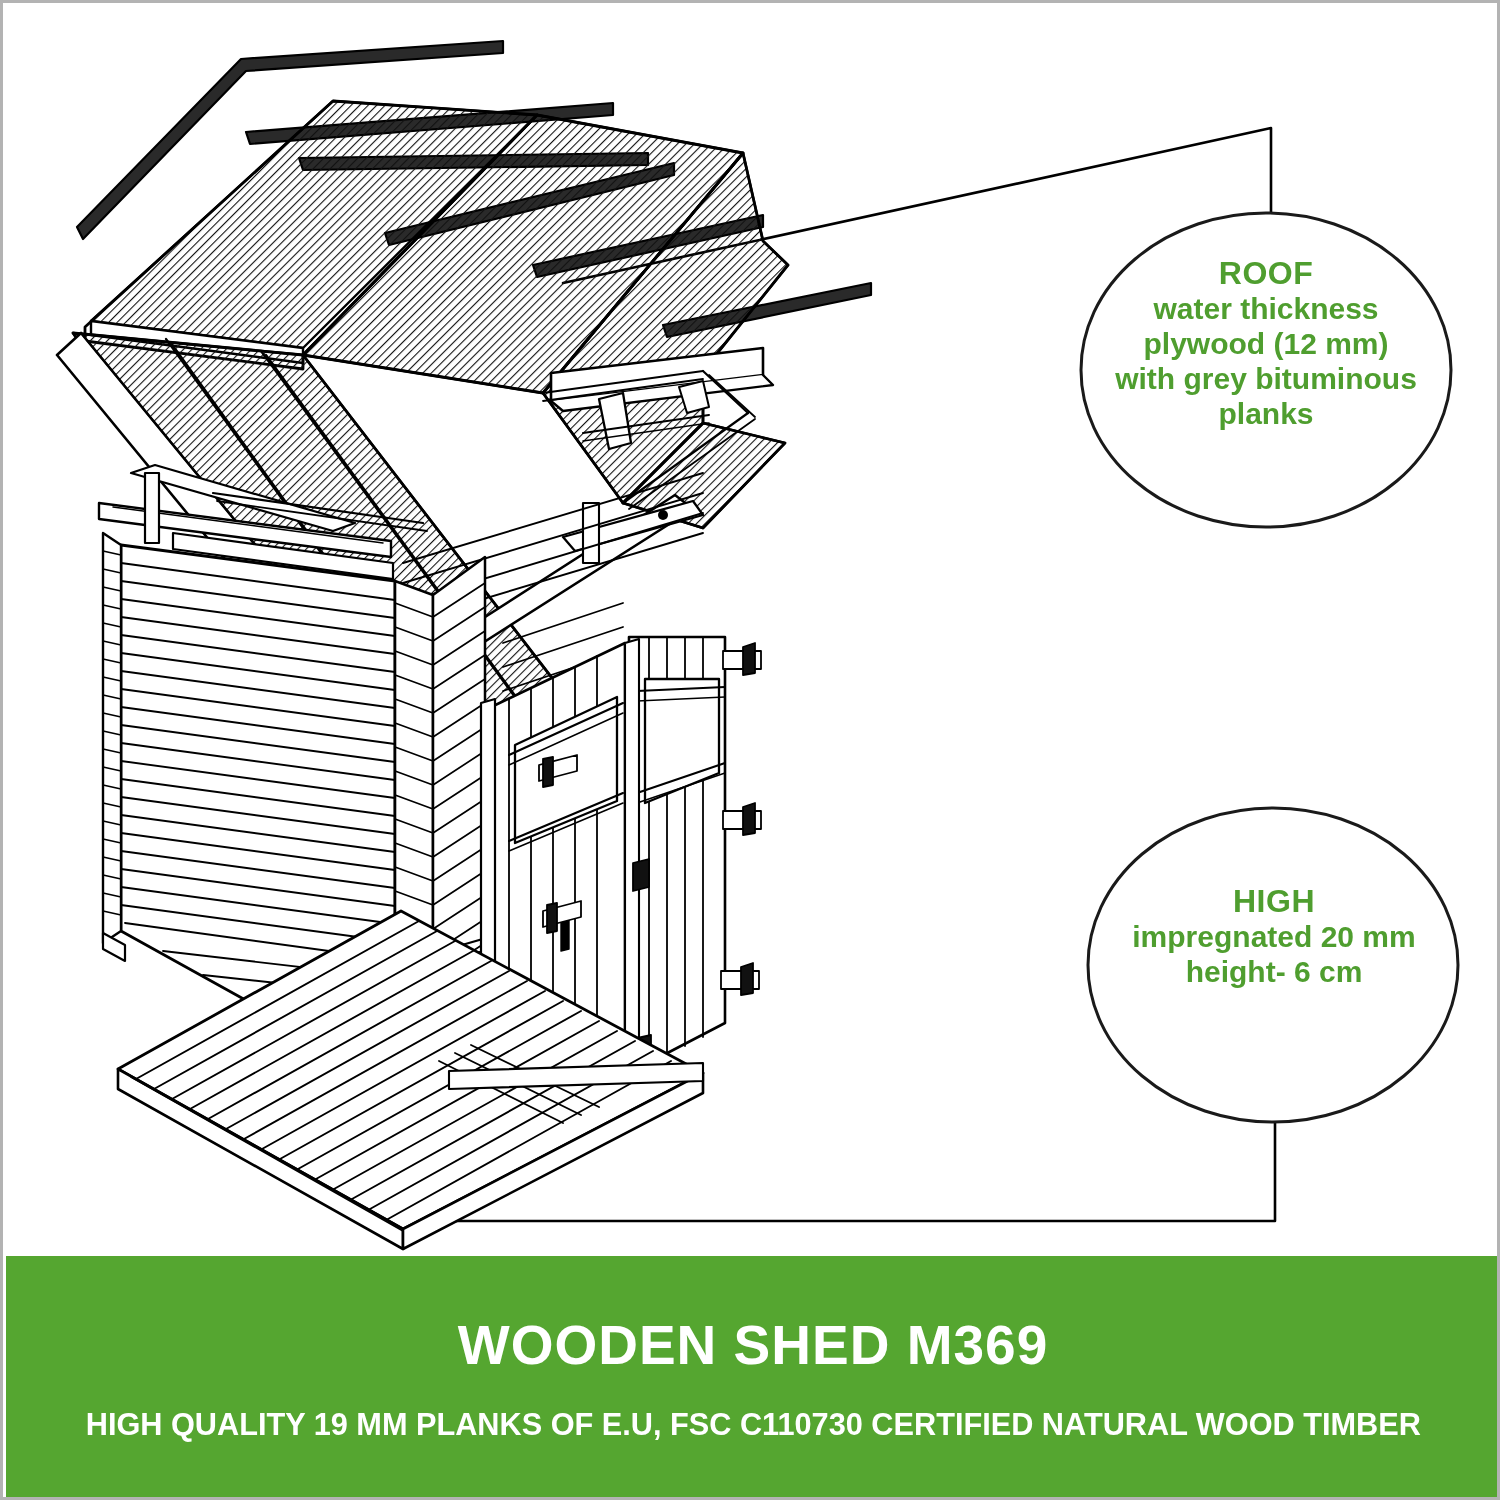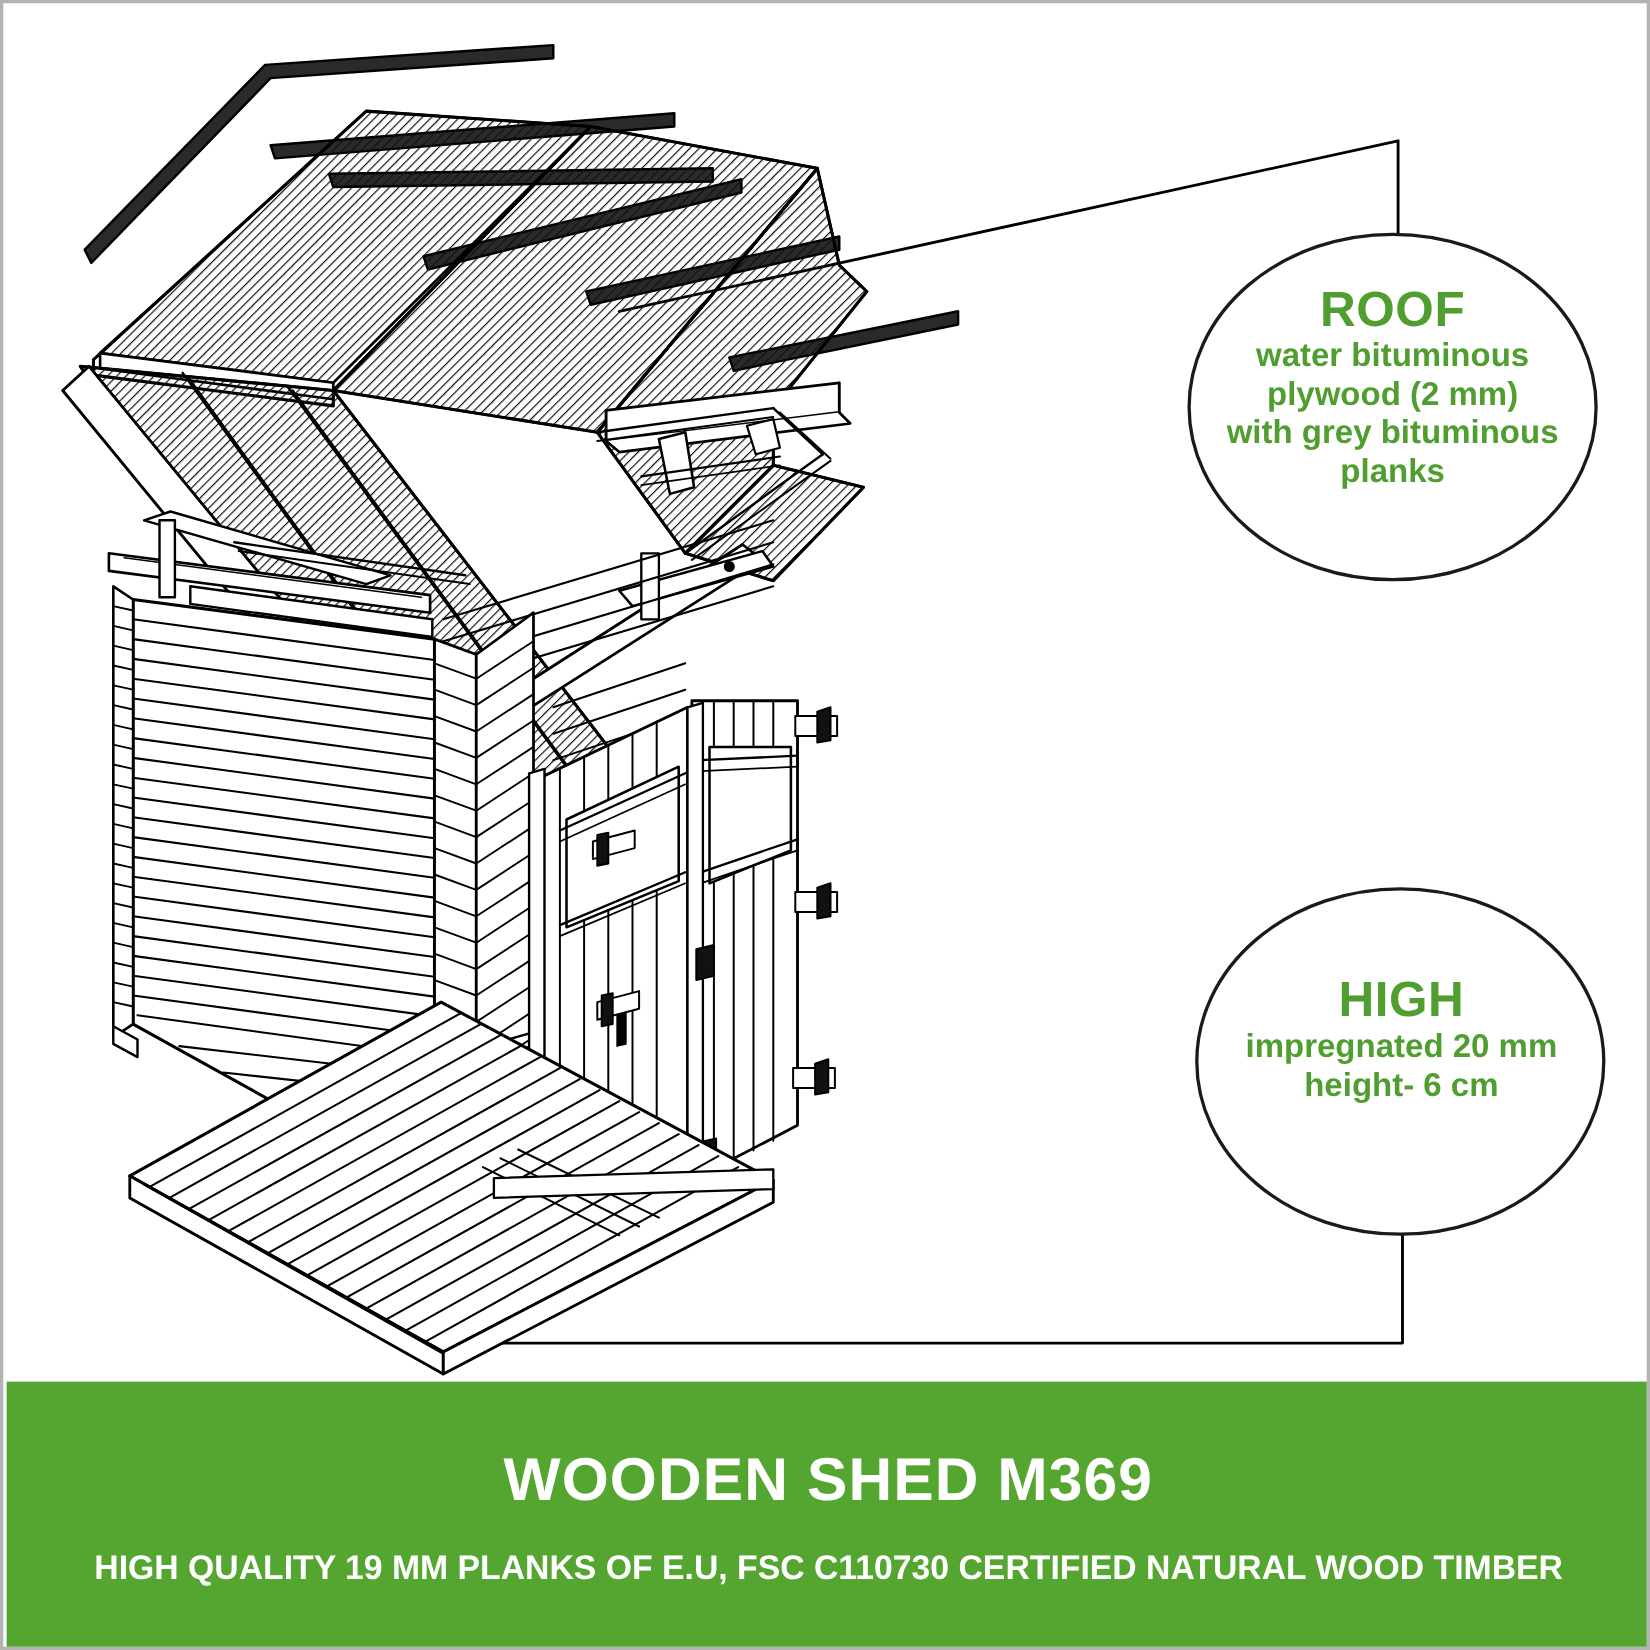--- a/index.html
+++ b/index.html
@@ -44,21 +44,21 @@
     font-size: 30px;
   }
   #floor-callout-text {
     left: 1100px;
     top: 880px;
     width: 342px;
     font-size: 30px;
   }
   .callout-title {
     display: block;
-    font-size: 45px;
+    font-size: 32px;
     letter-spacing: 0.5px;
   }
   .callout-body {
     display: block;
   }
   #banner {
     position: absolute;
     left: 3px;
     top: 1253px;
     width: 1494px;
@@ -469,22 +469,22 @@
     </g>
   </svg>
 
   <svg style="position:absolute;left:0;top:0;width:1500px;height:1500px;pointer-events:none;" viewBox="0 0 1500 1500" xmlns="http://www.w3.org/2000/svg">
     <ellipse cx="1263" cy="367" rx="185" ry="157" fill="#ffffff" stroke="#1a1a1a" stroke-width="3"></ellipse>
     <ellipse cx="1270" cy="962" rx="185" ry="157" fill="#ffffff" stroke="#1a1a1a" stroke-width="3"></ellipse>
   </svg>
 
   <div class="callout-text" id="roof-callout-text">
     <span class="callout-title">ROOF</span>
-    <span class="callout-body">water bituminous</span>
-    <span class="callout-body">plywood (2 mm)</span>
+    <span class="callout-body">water thickness</span>
+    <span class="callout-body">plywood (12 mm)</span>
     <span class="callout-body">with grey bituminous</span>
     <span class="callout-body">planks</span>
   </div>
 
   <div class="callout-text" id="floor-callout-text">
     <span class="callout-title">HIGH</span>
     <span class="callout-body">impregnated 20 mm</span>
     <span class="callout-body">height- 6 cm</span>
   </div>
 

